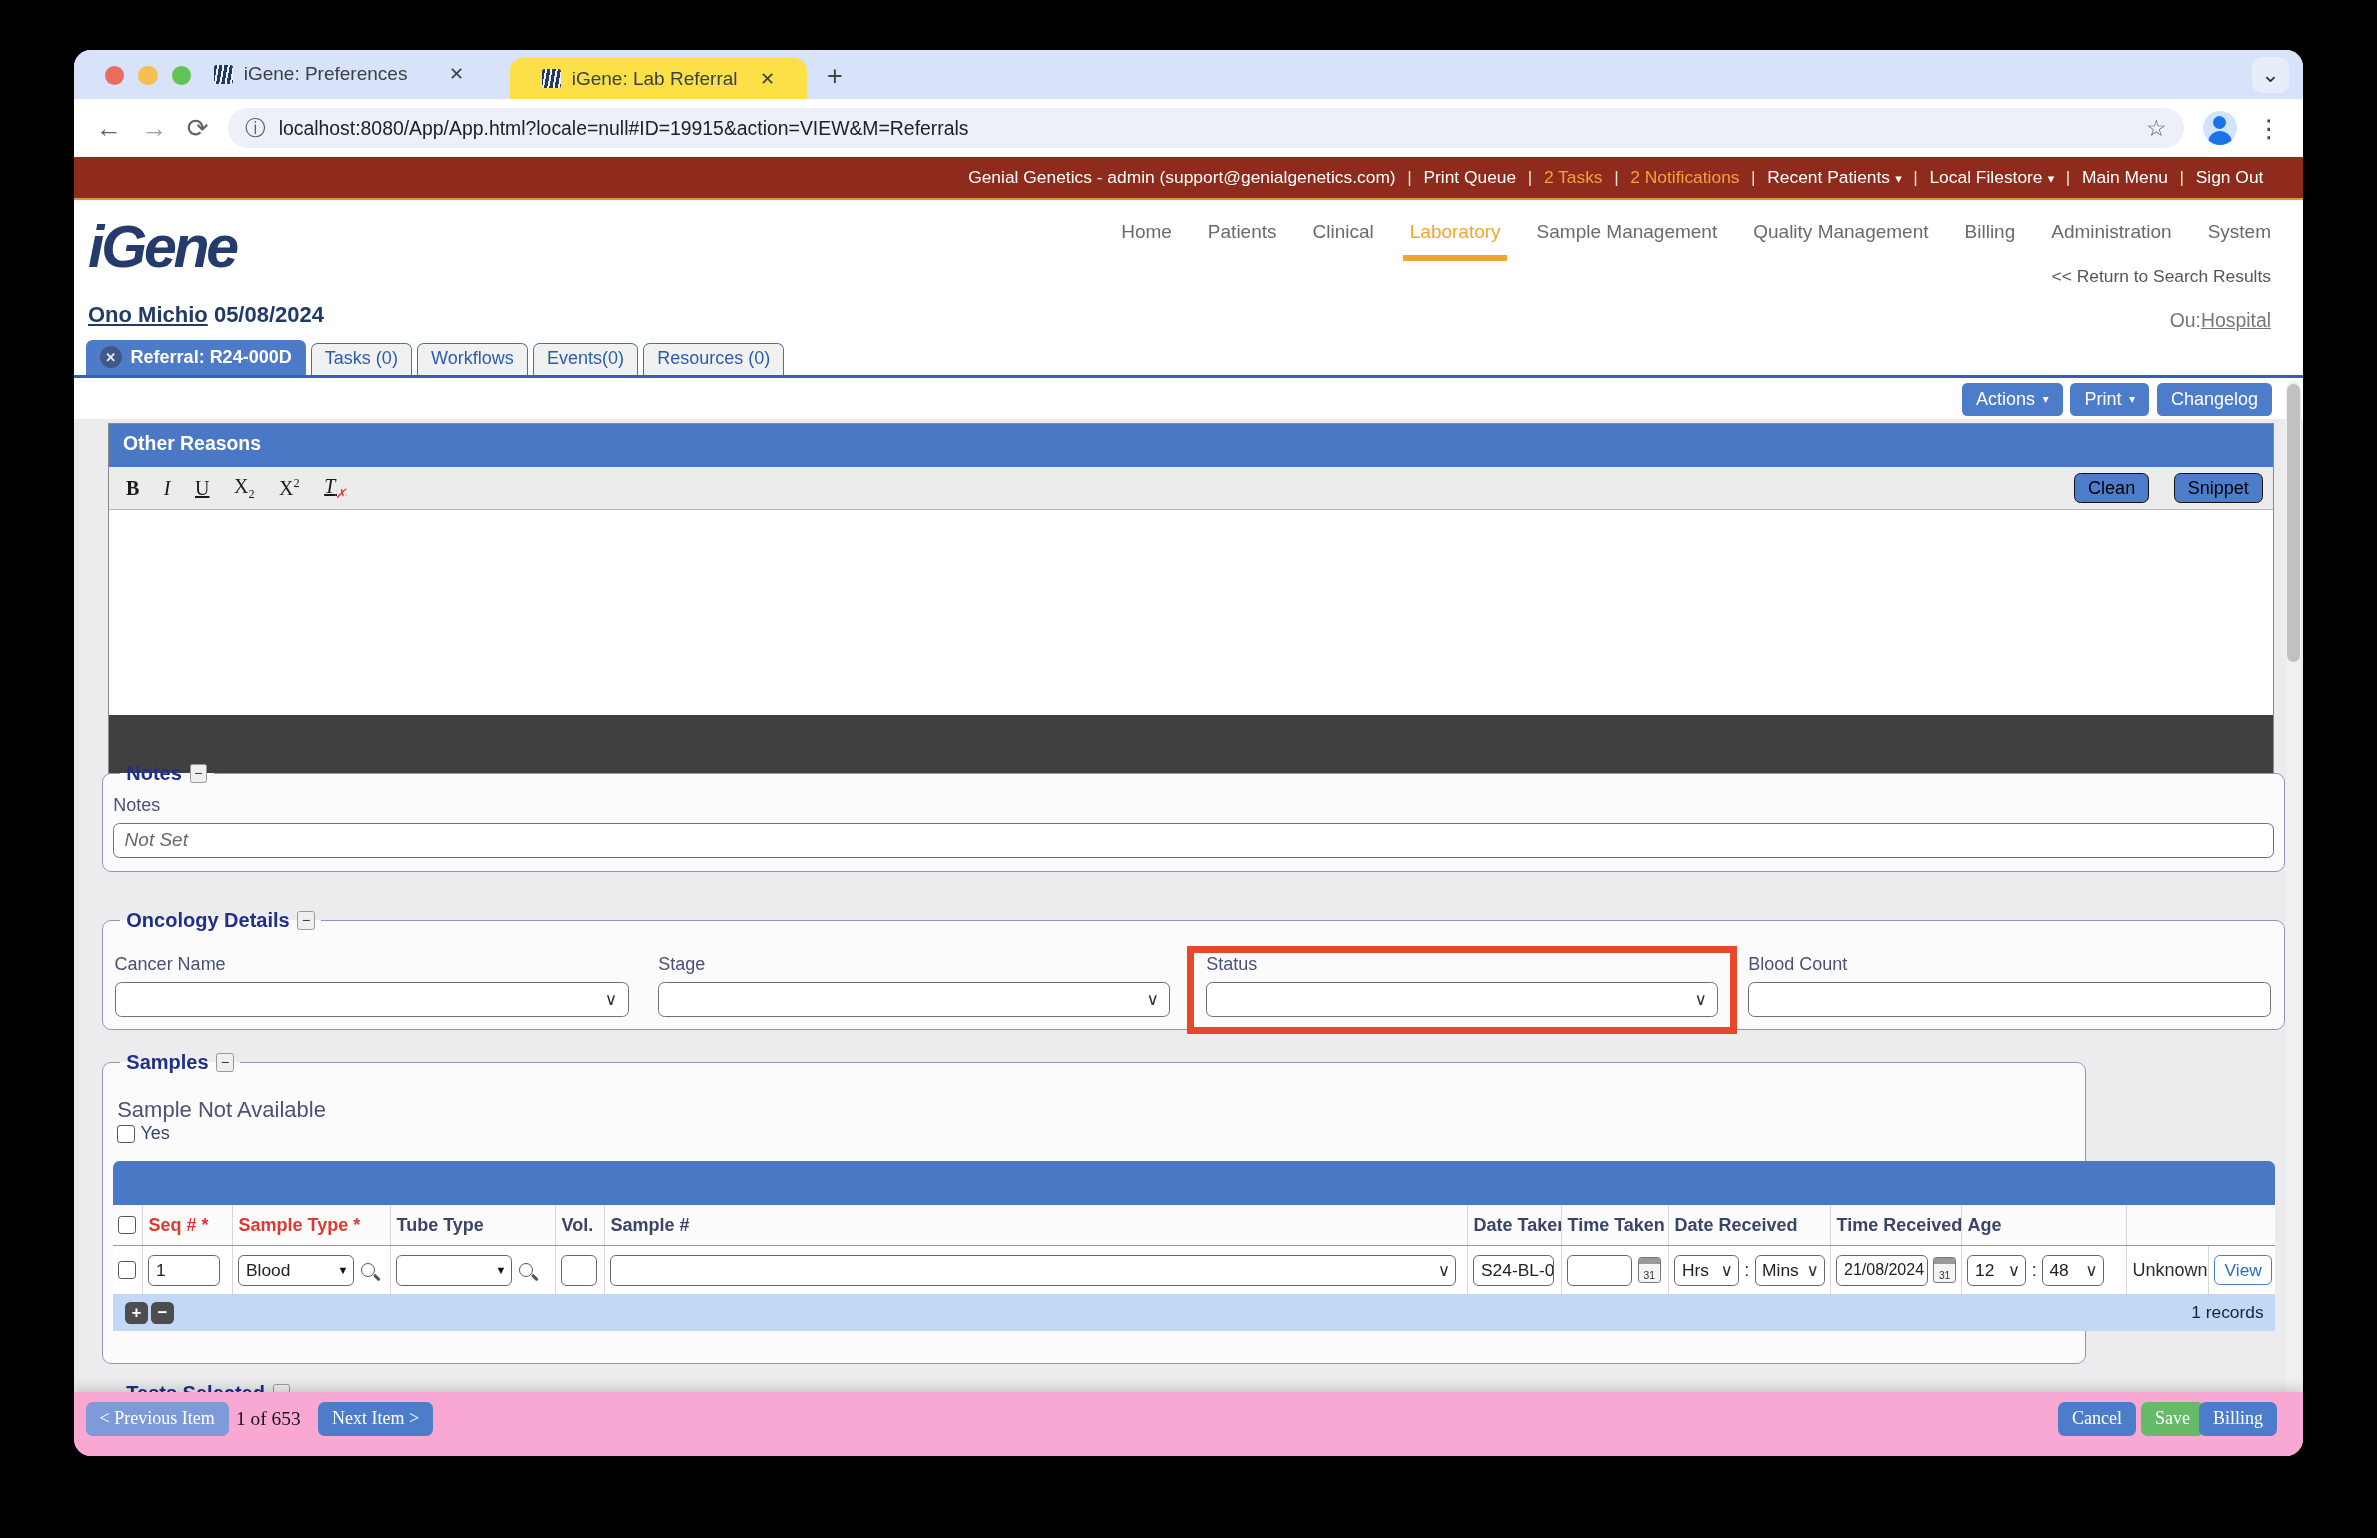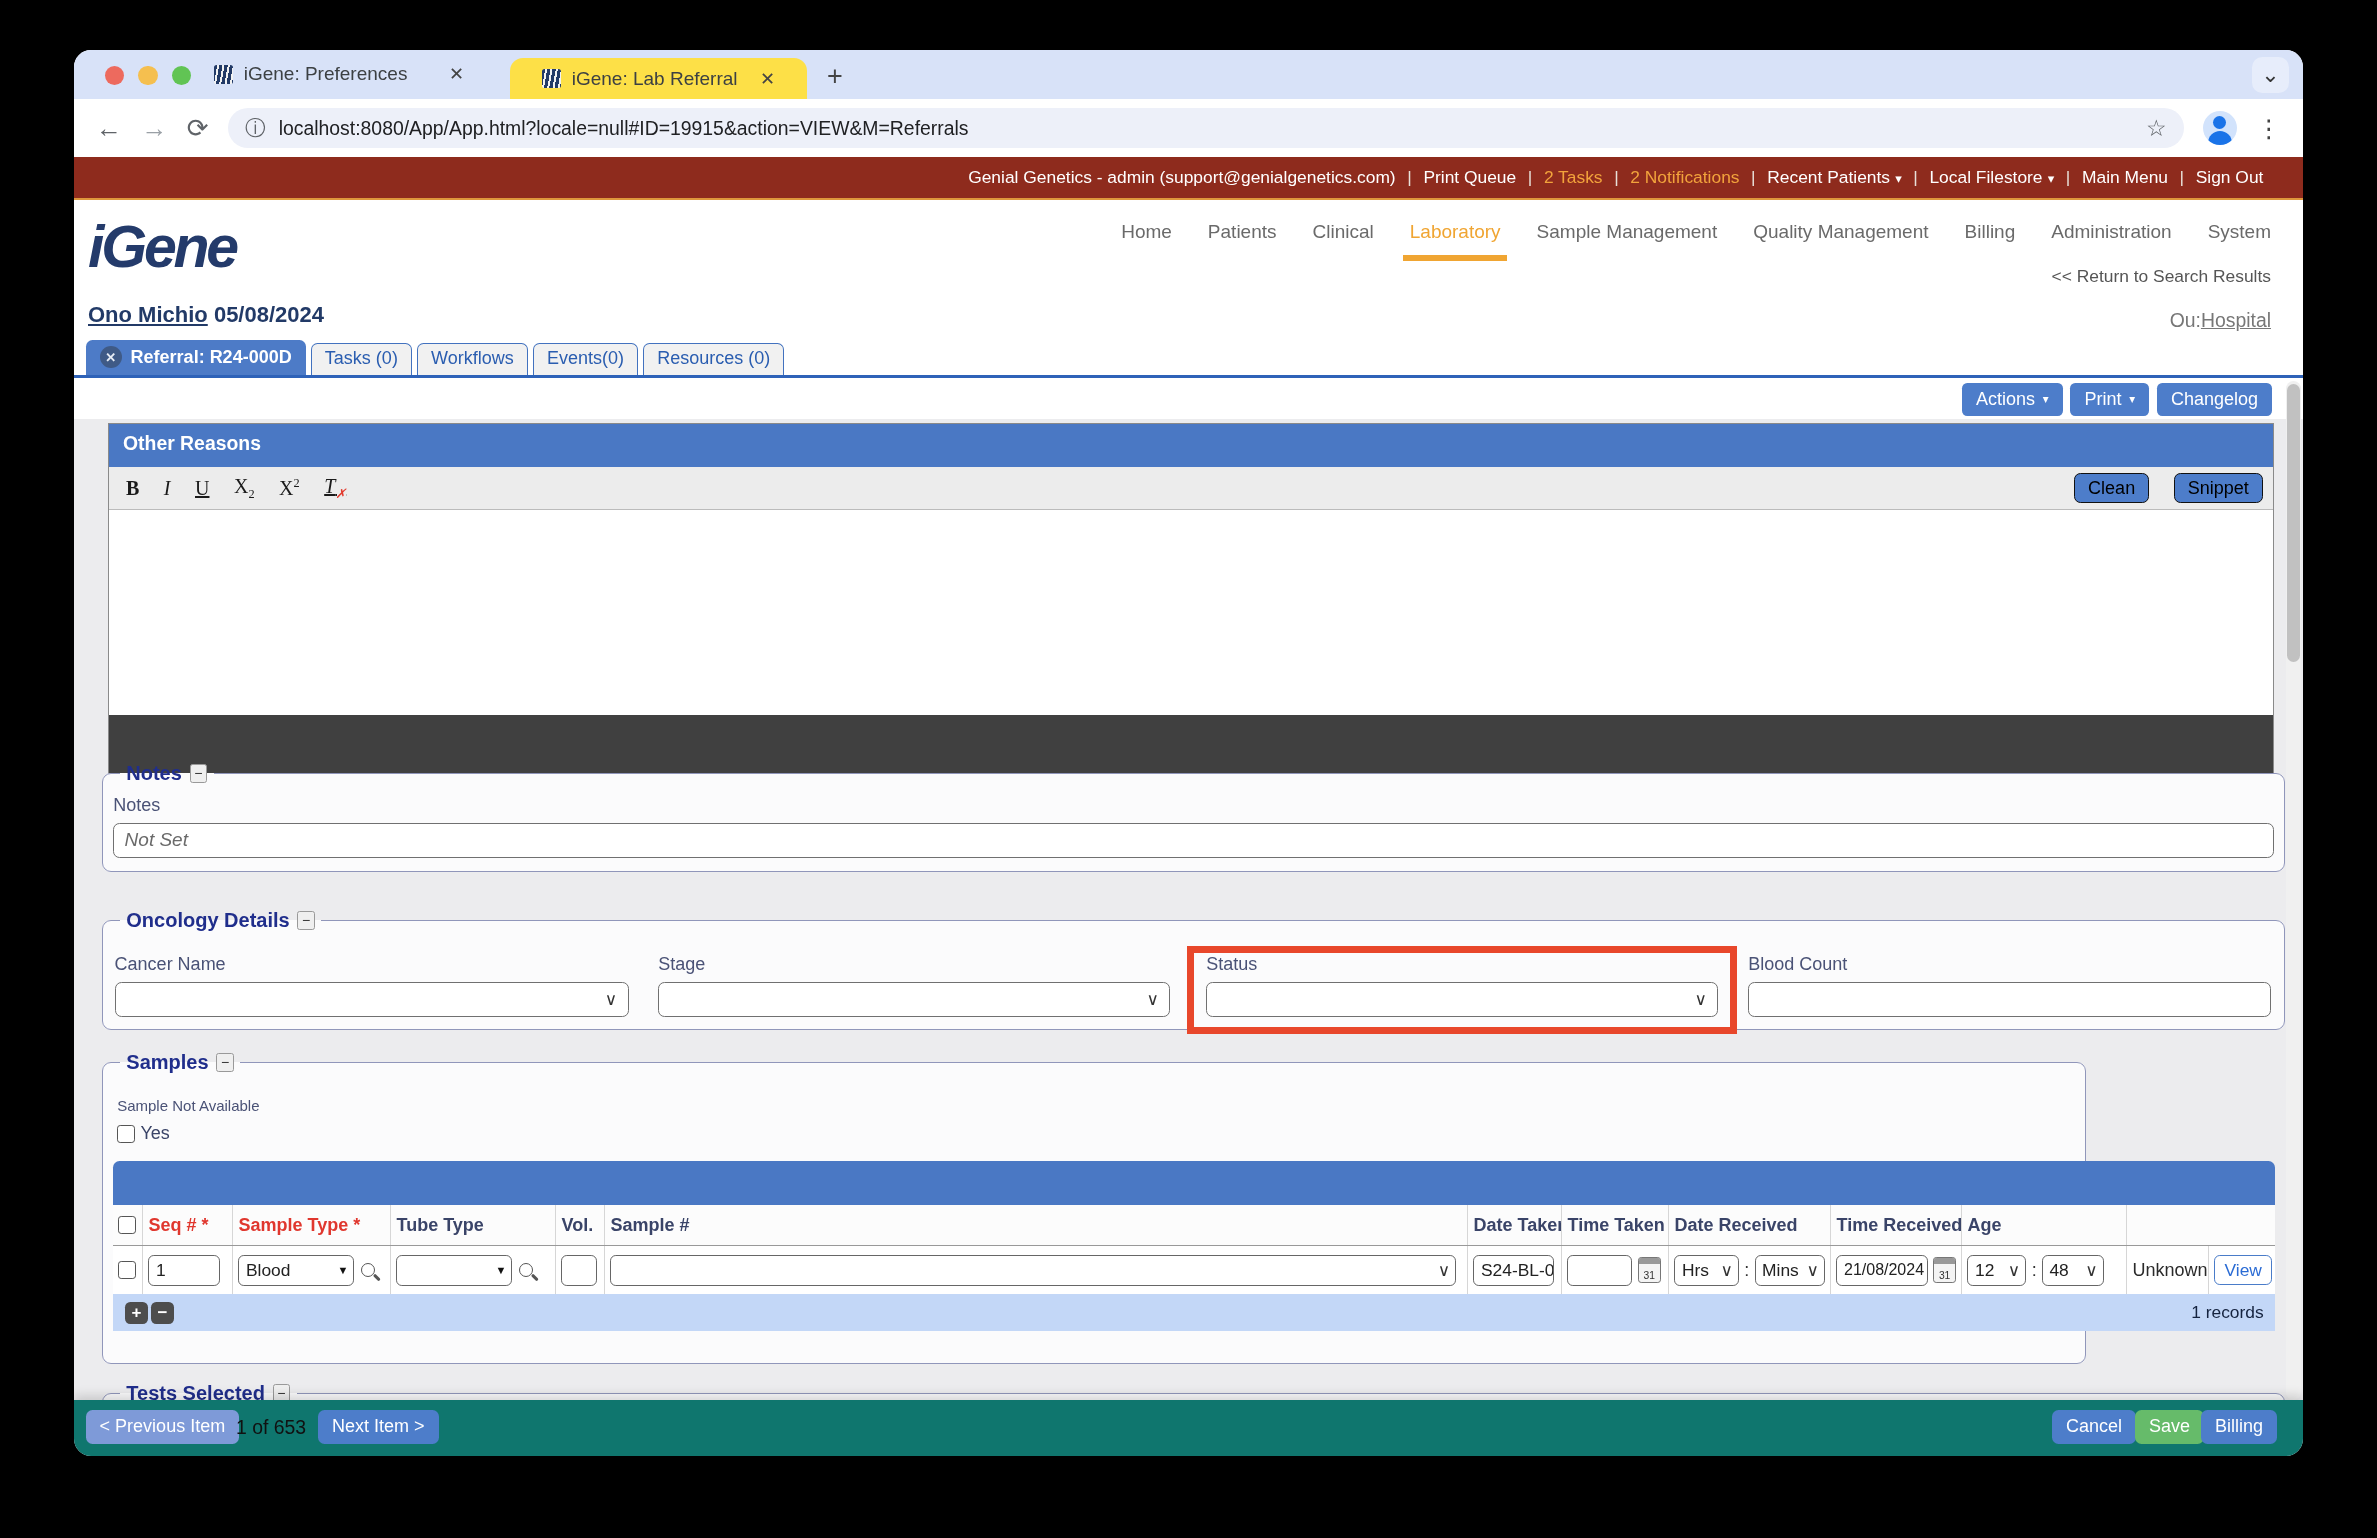--- a/index.html
+++ b/index.html
@@ -95,21 +95,21 @@
   .onc-field { position:absolute; top:22px; }
   .onc-field .selectbox, .onc-field .inputbox { margin-top:1.3px; }
   #onc-cancer { left:1.3px;    width:514px; }
   #onc-stage  { left:545px;  width:512px; }
   #onc-status { left:1093px; width:512px; }
   #onc-blood  { left:1635px; width:523px; }
   .status-highlight { position:absolute; left:1074px; top:14px; width:550px; height:88px; border:7px solid #e8472b; }
 
   #fs-samples { left:28px; top:673px; width:1984px; height:313px; }
   #fs-samples .fs-body { position:relative; height:287px; }
-  .sna-label { position:absolute; left:3.9px; top:23px; font-size:15px; color:#4a5276; }
+  .sna-label { position:absolute; left:3.9px; top:23px; font-size:22px; color:#4a5276; }
   .sna-yes { position:absolute; left:3.9px; top:49px; display:flex; align-items:center; gap:5.2px; font-size:18px; color:#3a4468; }
   .checkbox { width:18px; height:18px; border:1.3px solid #555; border-radius:3.2px; background:#fff; }
 
   .sam-table { position:absolute; left:0; top:87px; width:2162px; }
   .tbl-title { height:44px; background:#4a78c4; border-radius:6.5px 6.5px 0 0; }
   .tbl-grid { display:grid; grid-template-columns:30px 90px 158px 165px 49px 863px 94px 107px 162px 131px 165px 82px 67px; }
   .tbl-head { background:#fcfcfc; border-bottom:1.3px solid #999; }
   .tbl-head .cell { height:40px; font-size:18px; font-weight:bold; color:#3a4468; }
   .tbl-head .cell.req { color:#e0372e; }
   .cell { display:flex; align-items:center; padding:0 5.2px; border-right:0.6px solid #d6d6d6; white-space:nowrap; overflow:hidden; gap:5.2px; }
@@ -130,21 +130,21 @@
   .rowbtn + .rowbtn { margin-left:3.2px; }
   .records { margin-left:auto; font-size:17.4px; color:#15233f; }
 
   #fs-tests { left:28px; top:1004px; width:2183px; height:45px; }
 
   
   .scrollbar { position:absolute; right:1.9px; top:331px; width:15.5px; height:1019px; background:#f0f0f0; border-radius:7.8px; }
   .scroll-thumb { position:absolute; left:1.3px; top:2.6px; width:13px; height:278px; background:#c1c1c1; border-radius:6.5px; }
 
   
-  .bottombar { position:absolute; left:0; right:0; bottom:0; height:56px; background:#0f766e; box-shadow:0 -5.2px 10.3px rgba(0,0,0,.15); }
+  .bottombar { position:absolute; left:0; right:0; bottom:0; height:64px; background:#f9a8d4; box-shadow:0 -5.2px 10.3px rgba(0,0,0,.15);font-family:Liberation Serif, serif; }
   .bb-btn { position:absolute; top:9.7px; border-radius:6.5px; color:#fff; font-size:18px; padding:6.5px 14px; white-space:nowrap; }
   #bb-prev { left:11.6px; background:#7e9ad8; }
   #bb-count { position:absolute; left:162px; top:15.5px; font-size:19.4px; color:#111; }
   #bb-next { left:244px; background:#4d7dca; }
   #bb-cancel { right:167px; background:#4d7dca; }
   #bb-save { right:99px; background:#66bb6a; }
   #bb-billing { right:26px; background:#4d7dca; }
 </style>
 </head>
 <body>

